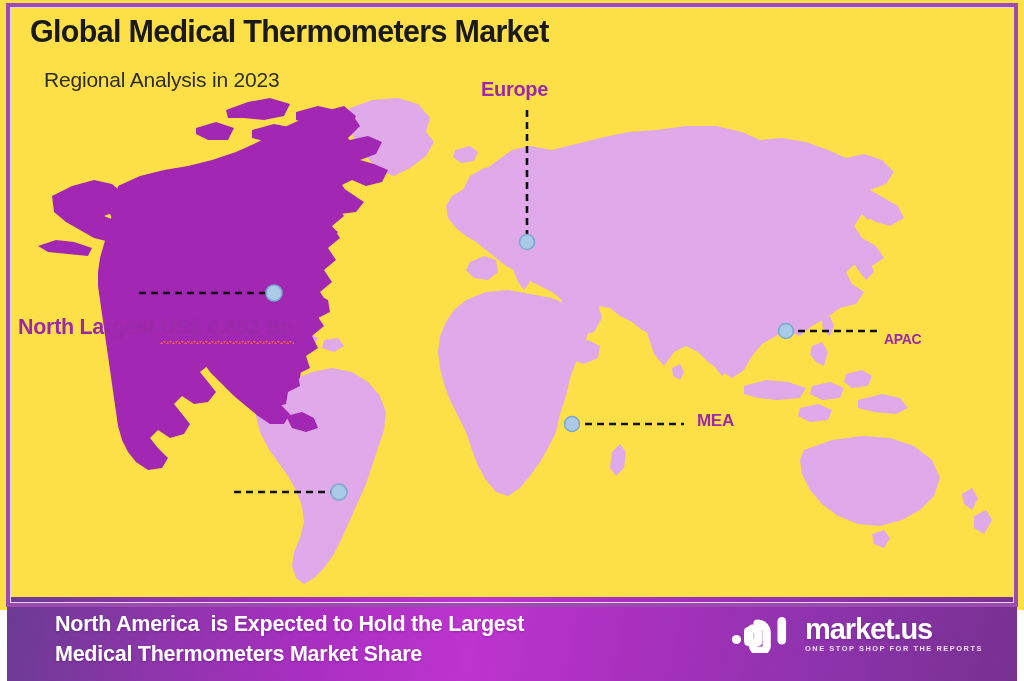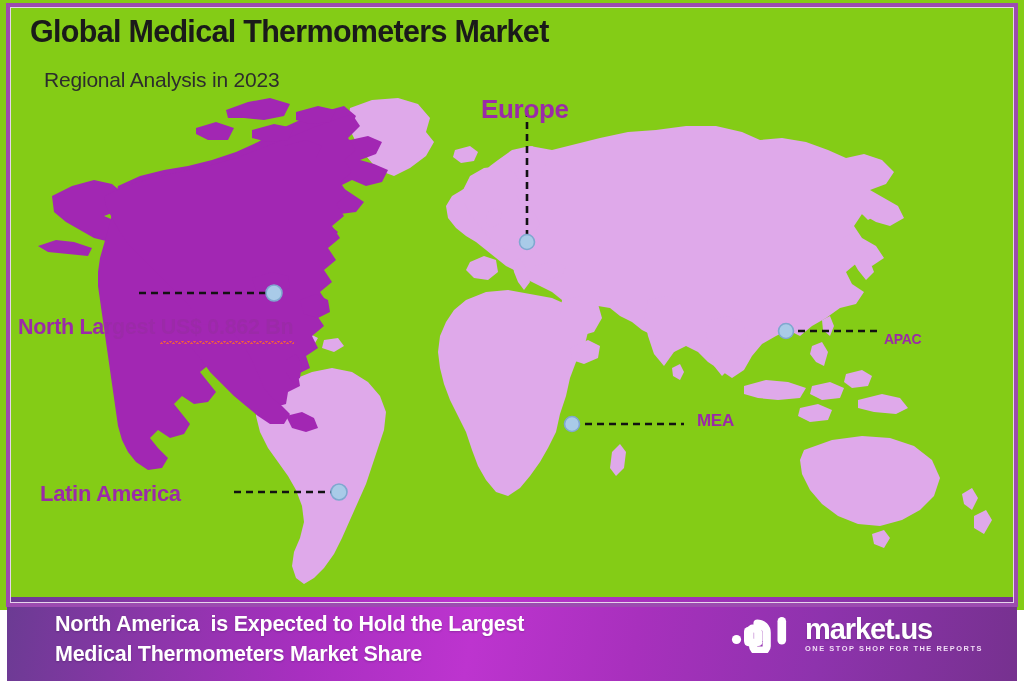--- a/index.html
+++ b/index.html
@@ -6,21 +6,21 @@
   * { box-sizing: border-box; margin: 0; padding: 0; }
   html, body {
     width: 1024px; height: 681px;
     font-family: "Liberation Sans", sans-serif;
     background: #ffffff;
     overflow: hidden;
   }
   #infographic {
     position: relative;
     width: 1024px; height: 610px;
-    background: #84cc16;
+    background: #fde047;
   }
   
   .frame {
     position: absolute;
     left: 6px; top: 3px; right: 6px; bottom: 3px;
     border: 4px solid #9c4bb0;
     pointer-events: none;
     z-index: 40;
   }
   .frame-inner {
@@ -60,21 +60,21 @@
   }
   
   .region-label {
     position: absolute;
     color: #9b2aa8;
     font-weight: bold;
     z-index: 25;
     white-space: nowrap;
     letter-spacing: -0.3px;
   }
-  #label-europe  { left: 481px; top: 94px;  font-size: 26px; }
+  #label-europe  { left: 481px; top: 78px;  font-size: 20px; }
   #label-apac    { left: 884px; top: 331px; font-size: 14px; }
   #label-mea     { left: 697px; top: 411px; font-size: 17px; }
   #label-latam   { left: 40px;  top: 481px; font-size: 22px; }
   #label-na {
     left: 18px; top: 314px;
     font-size: 21.5px;
     line-height: 27px;
     text-align: right;
     width: 186px;
   }
@@ -327,21 +327,20 @@
 
   <div class="title">Global Medical Thermometers Market</div>
   <div class="subtitle">Regional Analysis in 2023</div>
 
   <div class="region-label" id="label-europe">Europe</div>
 
   <div class="region-label" id="label-apac">APAC</div>
 
   <div class="region-label" id="label-mea">MEA</div>
 
-  <div class="region-label" id="label-latam">Latin America</div>
 
   <div class="region-label" id="label-na">
     <span>North Largest</span>
     <span class="na-line2 squiggle">US$ 0.862 Bn</span>
   </div>
 
   <div class="footer">
     <div class="footer-text">North America  is Expected to Hold the Largest
 Medical Thermometers Market Share</div>
 

